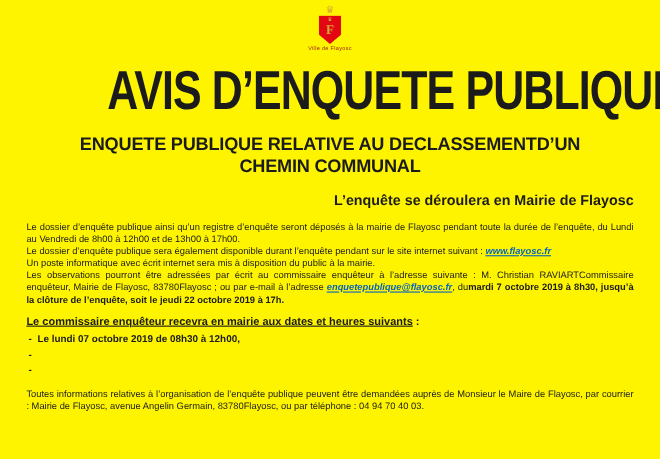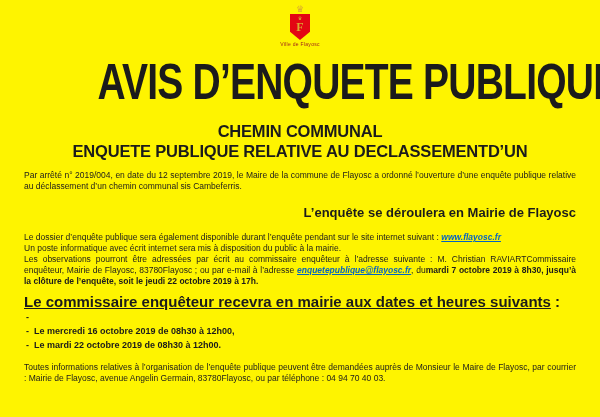--- a/index.html
+++ b/index.html
@@ -46,21 +46,21 @@
   
   .small{font-size:8.5px;line-height:11px;text-align:justify;}
   .intro{margin-top:9px;}
   .period{text-align:right;font-weight:bold;font-size:13px;line-height:19px;margin-top:11px;}
   .dossier{margin-top:10px;}
   a.doclink{color:var(--link);font-weight:bold;text-decoration:underline;cursor:pointer;font-style:italic;}
   .bold-seg{font-weight:bold;}
 
   
   .schedule{margin-top:9px;}
-  .schedule-heading{font-size:15px;line-height:12px;font-weight:bold;}
+  .schedule-heading{font-size:10px;line-height:12px;font-weight:bold;}
   .schedule-heading .underlined{text-decoration:underline;}
   .schedule-list{margin-top:2px;}
   .schedule-item{font-size:9px;line-height:14px;font-weight:bold;display:flex;}
   .schedule-item .dash{width:10px;padding-left:2px;}
   .footer-para{margin-top:10px;}
 </style>
 </head>
 <body>
 
 <div class="page">
@@ -72,48 +72,47 @@
       <span class="shield-letter">F</span>
     </div>
     <div class="logo-caption">Ville de Flayosc</div>
   </div>
 
   <div class="title-wrap">
     <h1 class="title">AVIS D’ENQUETE PUBLIQUE</h1>
   </div>
 
   <div class="subtitle">
+    <div>ENQUETE PUBLIQUE RELATIVE AU DECLASSEMENTD’UN</div>
     <div>CHEMIN COMMUNAL</div>
-    <div>ENQUETE PUBLIQUE RELATIVE AU DECLASSEMENTD’UN</div>
   </div>
 
-  <p class="small intro">Par arrêté n° 2019/004, en date du 12 septembre 2019, le Maire de la commune de Flayosc a ordonné l’ouverture d’une enquête publique relative au déclassement d’un chemin communal sis Cambeferris.</p>
 
   <div class="period">
     <div>L’enquête se déroulera en Mairie de Flayosc</div>
   </div>
 
   <div class="small dossier">
+    <div>Le dossier d’enquête publique ainsi qu’un registre d’enquête seront déposés à la mairie de Flayosc pendant toute la durée de l’enquête, du Lundi au Vendredi de 8h00 à 12h00 et de 13h00 à 17h00.</div>
     <div><span>Le dossier d’enquête publique sera également disponible durant l’enquête pendant sur le site internet suivant : </span><a class="doclink">www.flayosc.fr</a></div>
     <div>Un poste informatique avec écrit internet sera mis à disposition du public à la mairie.</div>
     <div><span>Les observations pourront être adressées par écrit au commissaire enquêteur à l’adresse suivante : M. Christian RAVIARTCommissaire enquêteur, Mairie de Flayosc, 83780Flayosc ; ou par e-mail à l’adresse </span><a class="doclink">enquetepublique@flayosc.fr</a><span>, du</span><span class="bold-seg">mardi 7 octobre 2019 à 8h30, jusqu’à la clôture de l’enquête, soit le jeudi 22 octobre 2019 à 17h.</span></div>
   </div>
 
   <div class="schedule">
     <div class="schedule-heading"><span class="underlined">Le commissaire enquêteur recevra en mairie aux dates et heures suivants</span><span> :</span></div>
     <div class="schedule-list">
       <div class="schedule-item">
         <span class="dash">-</span>
+        <span>Le lundi 07 octobre 2019 de 08h30 à 12h00,</span>
       </div>
       <div class="schedule-item">
         <span class="dash">-</span>
-        <span>Le mercredi 16 octobre 2019 de 08h30 à 12h00,</span>
       </div>
       <div class="schedule-item">
         <span class="dash">-</span>
-        <span>Le mardi 22 octobre 2019 de 08h30 à 12h00.</span>
       </div>
     </div>
   </div>
 
   <p class="small footer-para">Toutes informations relatives à l’organisation de l’enquête publique peuvent être demandées auprès de Monsieur le Maire de Flayosc, par courrier : Mairie de Flayosc, avenue Angelin Germain, 83780Flayosc, ou par téléphone : 04 94 70 40 03.</p>
 
 </div>
 
 </body></html>

